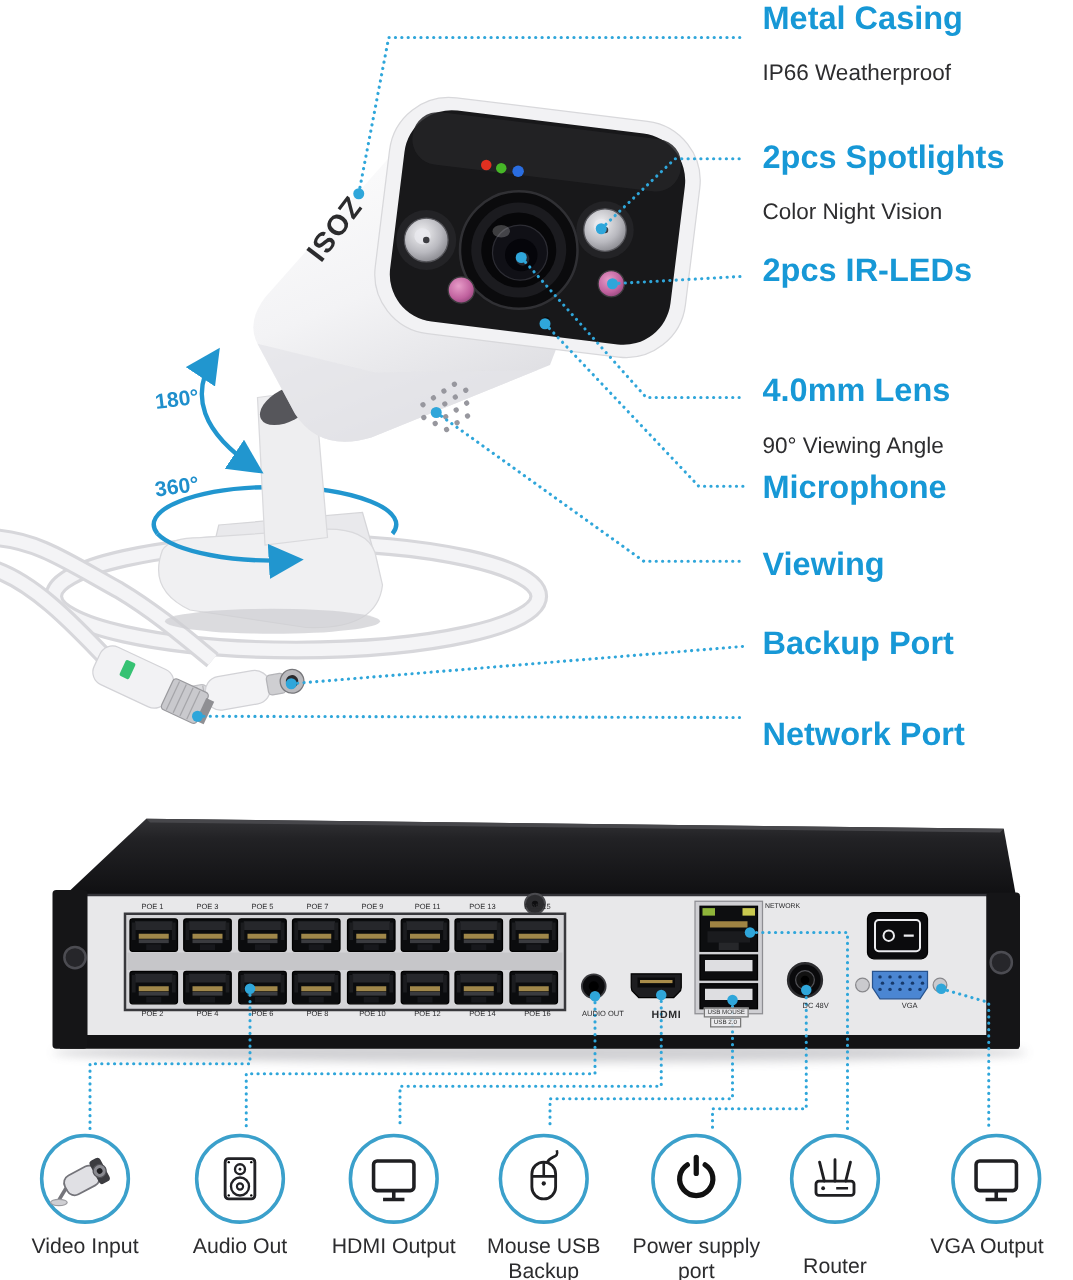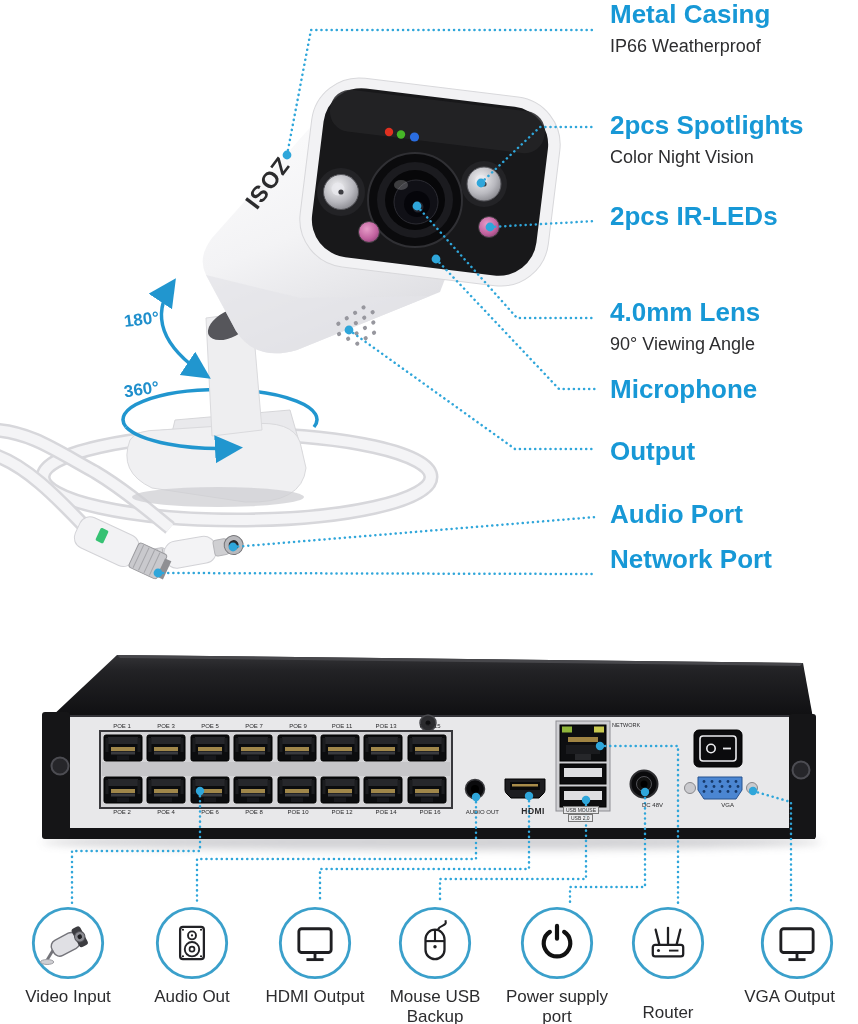--- a/index.html
+++ b/index.html
@@ -1,21 +1,21 @@
 <!DOCTYPE html>
 <html><head>
 <meta charset="utf-8">
 <style>
   html,body{margin:0;padding:0;background:#fff;}
   #stage{position:relative;width:858px;height:1024px;background:#fff;overflow:hidden;
          font-family:"Liberation Sans",sans-serif;}
   #art{position:absolute;left:0;top:0;}
   .callout{position:absolute;left:610px;}
   .co-title{font-size:26px;font-weight:bold;color:#1798d6;line-height:1.05;white-space:nowrap;}
-  .co-sub{font-size:18px;color:#2d2d2f;margin-top:8px;white-space:nowrap;}
+  .co-sub{font-size:18px;color:#2d2d2f;margin-top:20px;white-space:nowrap;}
   .rot-label{position:absolute;font-size:17px;font-weight:bold;color:#1f8fcc;white-space:nowrap;}
   #rot-180{left:124px;top:310px;transform:rotate(-7deg);}
   #rot-360{left:124px;top:380px;transform:rotate(-8deg);}
   #brand{position:absolute;left:238px;top:170px;font-size:23px;font-weight:bold;color:#2b2b2d;
          letter-spacing:1px;transform:rotate(127deg);transform-origin:center;}
   .poe-row{position:absolute;left:100px;width:352px;display:flex;}
   .poe-row span{flex:1;text-align:center;font-size:6px;color:#2a2a2c;white-space:nowrap;}
   #poe-top{top:723px;} #poe-bottom{top:809px;}
   .nvr-lab{position:absolute;font-size:6px;color:#2a2a2c;text-align:right;white-space:nowrap;}
   #lab-network{left:612px;top:722px;font-size:5.5px;}
@@ -333,26 +333,26 @@
   <div class="co-title">2pcs IR-LEDs</div>
 </div>
 <div class="callout" style="top:299px">
   <div class="co-title">4.0mm Lens</div>
   <div class="co-sub">90° Viewing Angle</div>
 </div>
 <div class="callout" style="top:376px">
   <div class="co-title">Microphone</div>
 </div>
 <div class="callout" style="top:438px">
-  <div class="co-title">Output</div>
+  <div class="co-title">Viewing</div>
 </div>
 <div class="callout" style="top:501px">
-  <div class="co-title">Audio Port</div>
-</div>
-<div class="callout" style="top:546px">
+  <div class="co-title">Backup Port</div>
+</div>
+<div class="callout" style="top:574px">
   <div class="co-title">Network Port</div>
 </div>
 
 <span class="rot-label" id="rot-180">180°</span>
 <span class="rot-label" id="rot-360">360°</span>
 <span id="brand">ZOSI</span>
 
 <div class="poe-row" id="poe-top">
   <span>POE 1</span>
   <span>POE 3</span>

